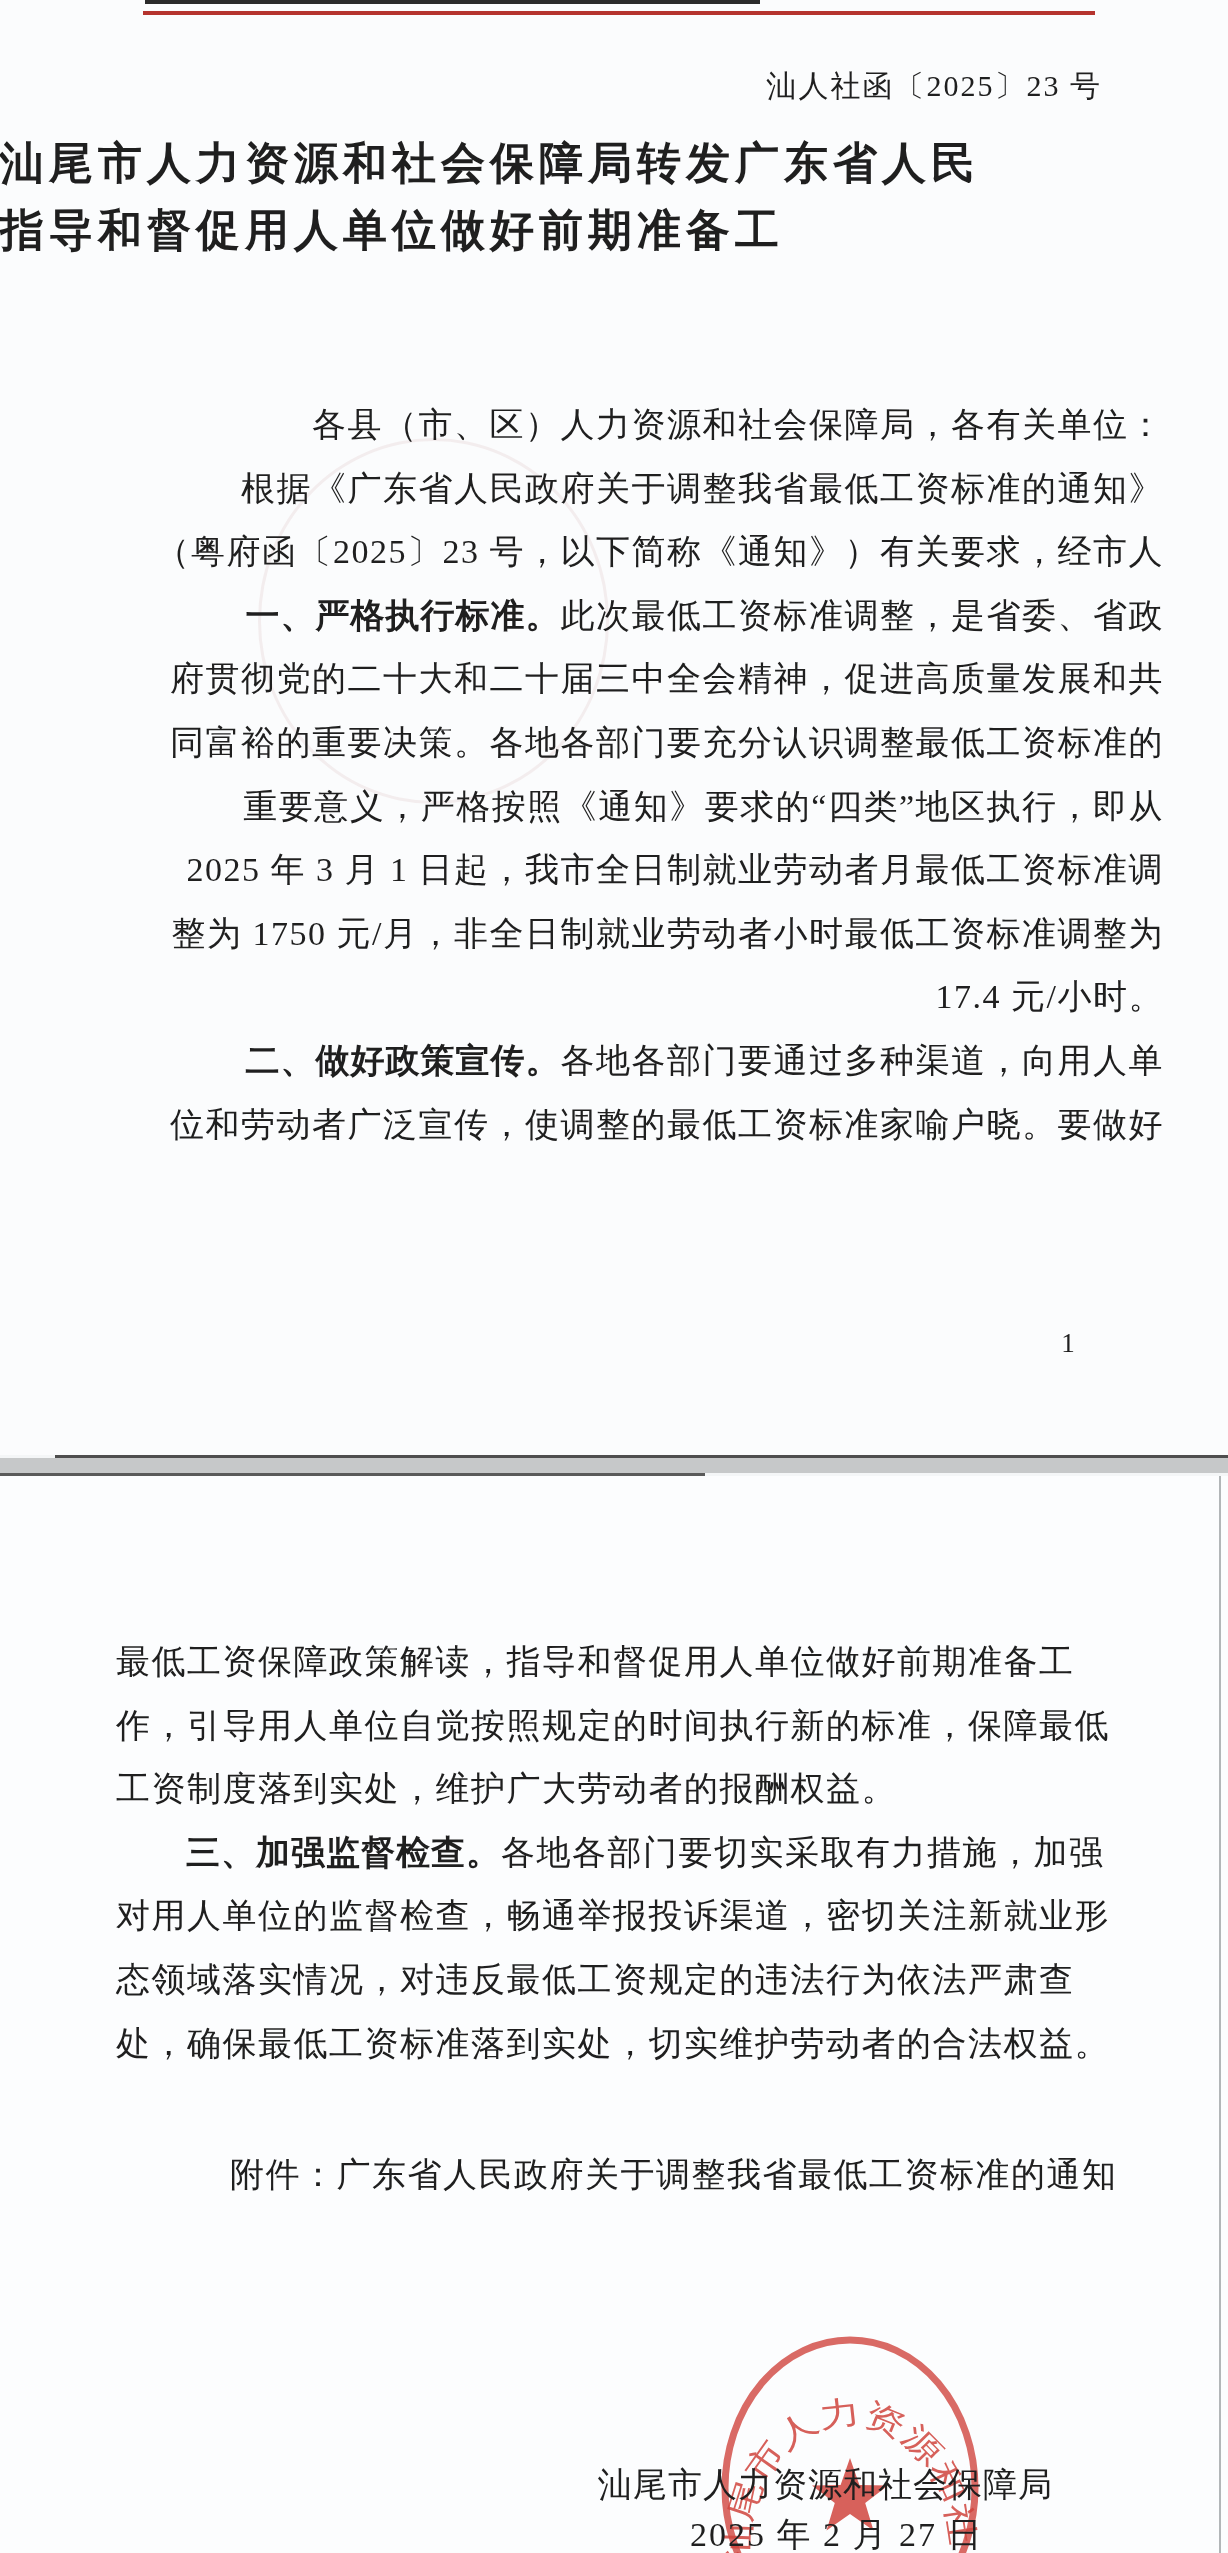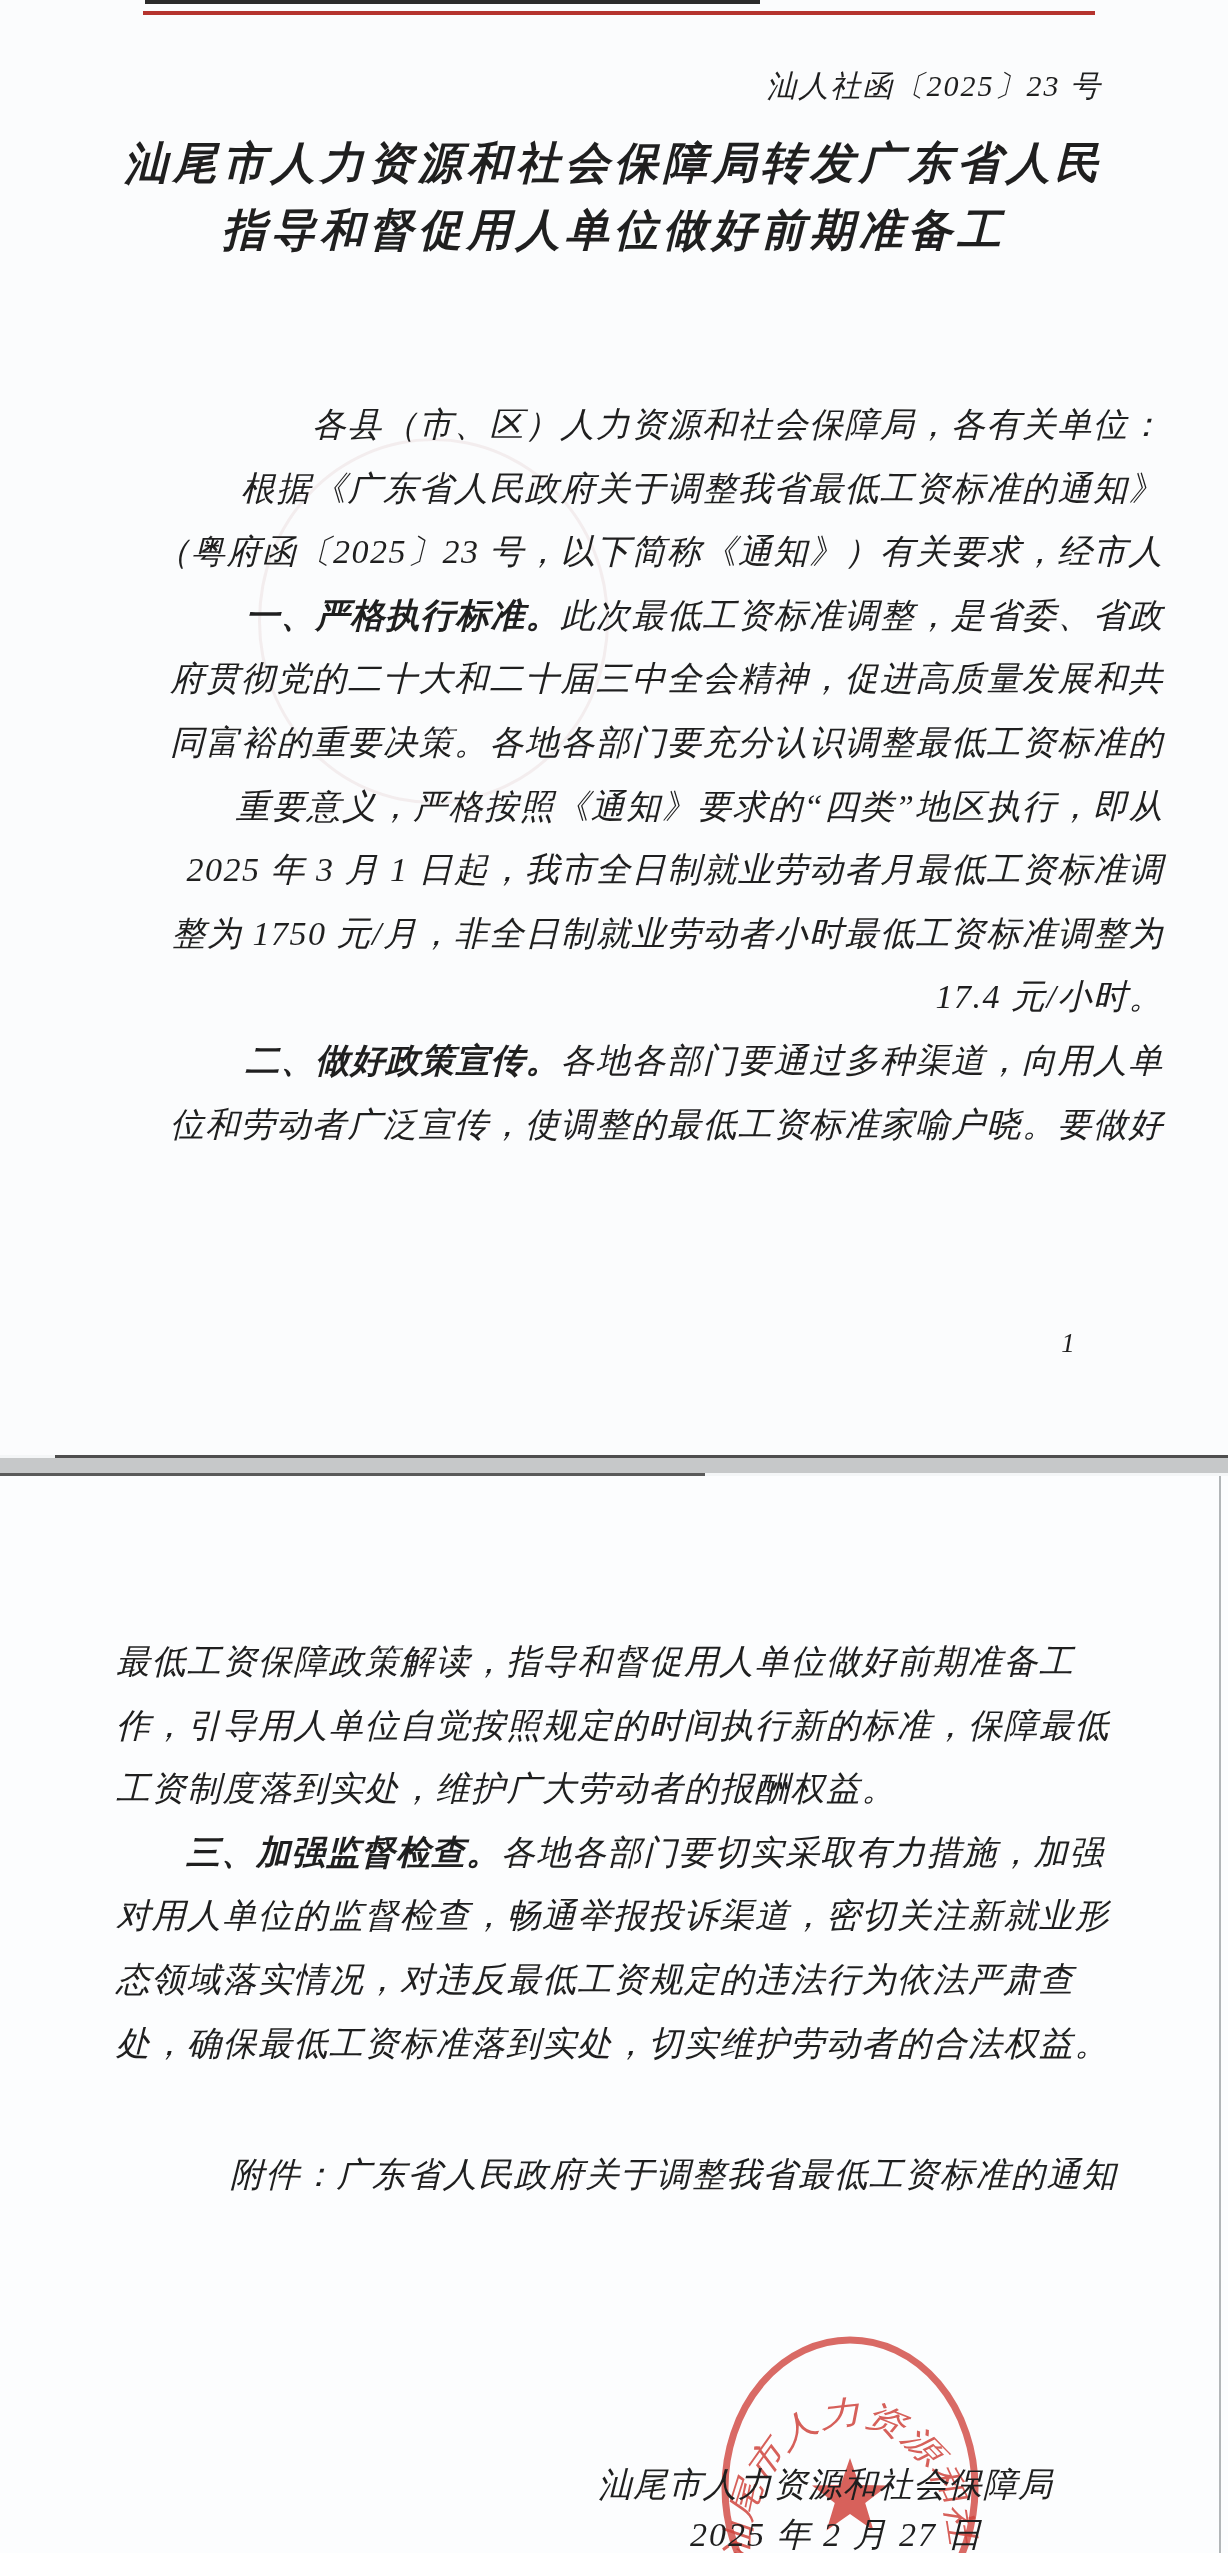--- a/index.html
+++ b/index.html
@@ -2,34 +2,34 @@
 <html><head>
 <meta charset="utf-8">
 <style>
   html,body{margin:0;padding:0;background:#e9eaeb;}
   .screen{
     position:relative;width:1228px;height:2553px;margin:0 auto;
     overflow:hidden;background:#f4f6f7;
     font-family:"Liberation Serif","DejaVu Serif",serif;
     color:#1f1f1f;
   }
-  .abs{position:absolute;font-style:italic;}
+  .abs{position:absolute;}
   .page{background:#fbfcfd;position:absolute;left:0;width:1228px;}
   #page1{top:0;height:1455px;}
   #page2{top:1476px;height:1077px;background:#fcfdfe;}
 
   .artifact-top{left:145px;top:0;width:615px;height:4px;background:#2b2b2b;}
   .red-line{left:143px;top:11px;width:952px;height:4px;background:#b5342e;}
 
   .doc-number{
     left:690px;top:66px;width:412px;text-align:right;
     font-size:30px;letter-spacing:2px;white-space:nowrap;
   }
   .title{
-    left:0;width:1228px;text-align:center;font-weight:bold;
+    left:0;width:1228px;font-weight:bold;
     font-size:44px;letter-spacing:5px;white-space:nowrap;
   }
   #title1{top:134px;}
   #title2{top:201px;}
 
   .ghost-seal{
     left:258px;top:438px;width:345px;height:360px;border-radius:50%;
     border:3px solid rgba(190,140,140,0.13);
   }
 

